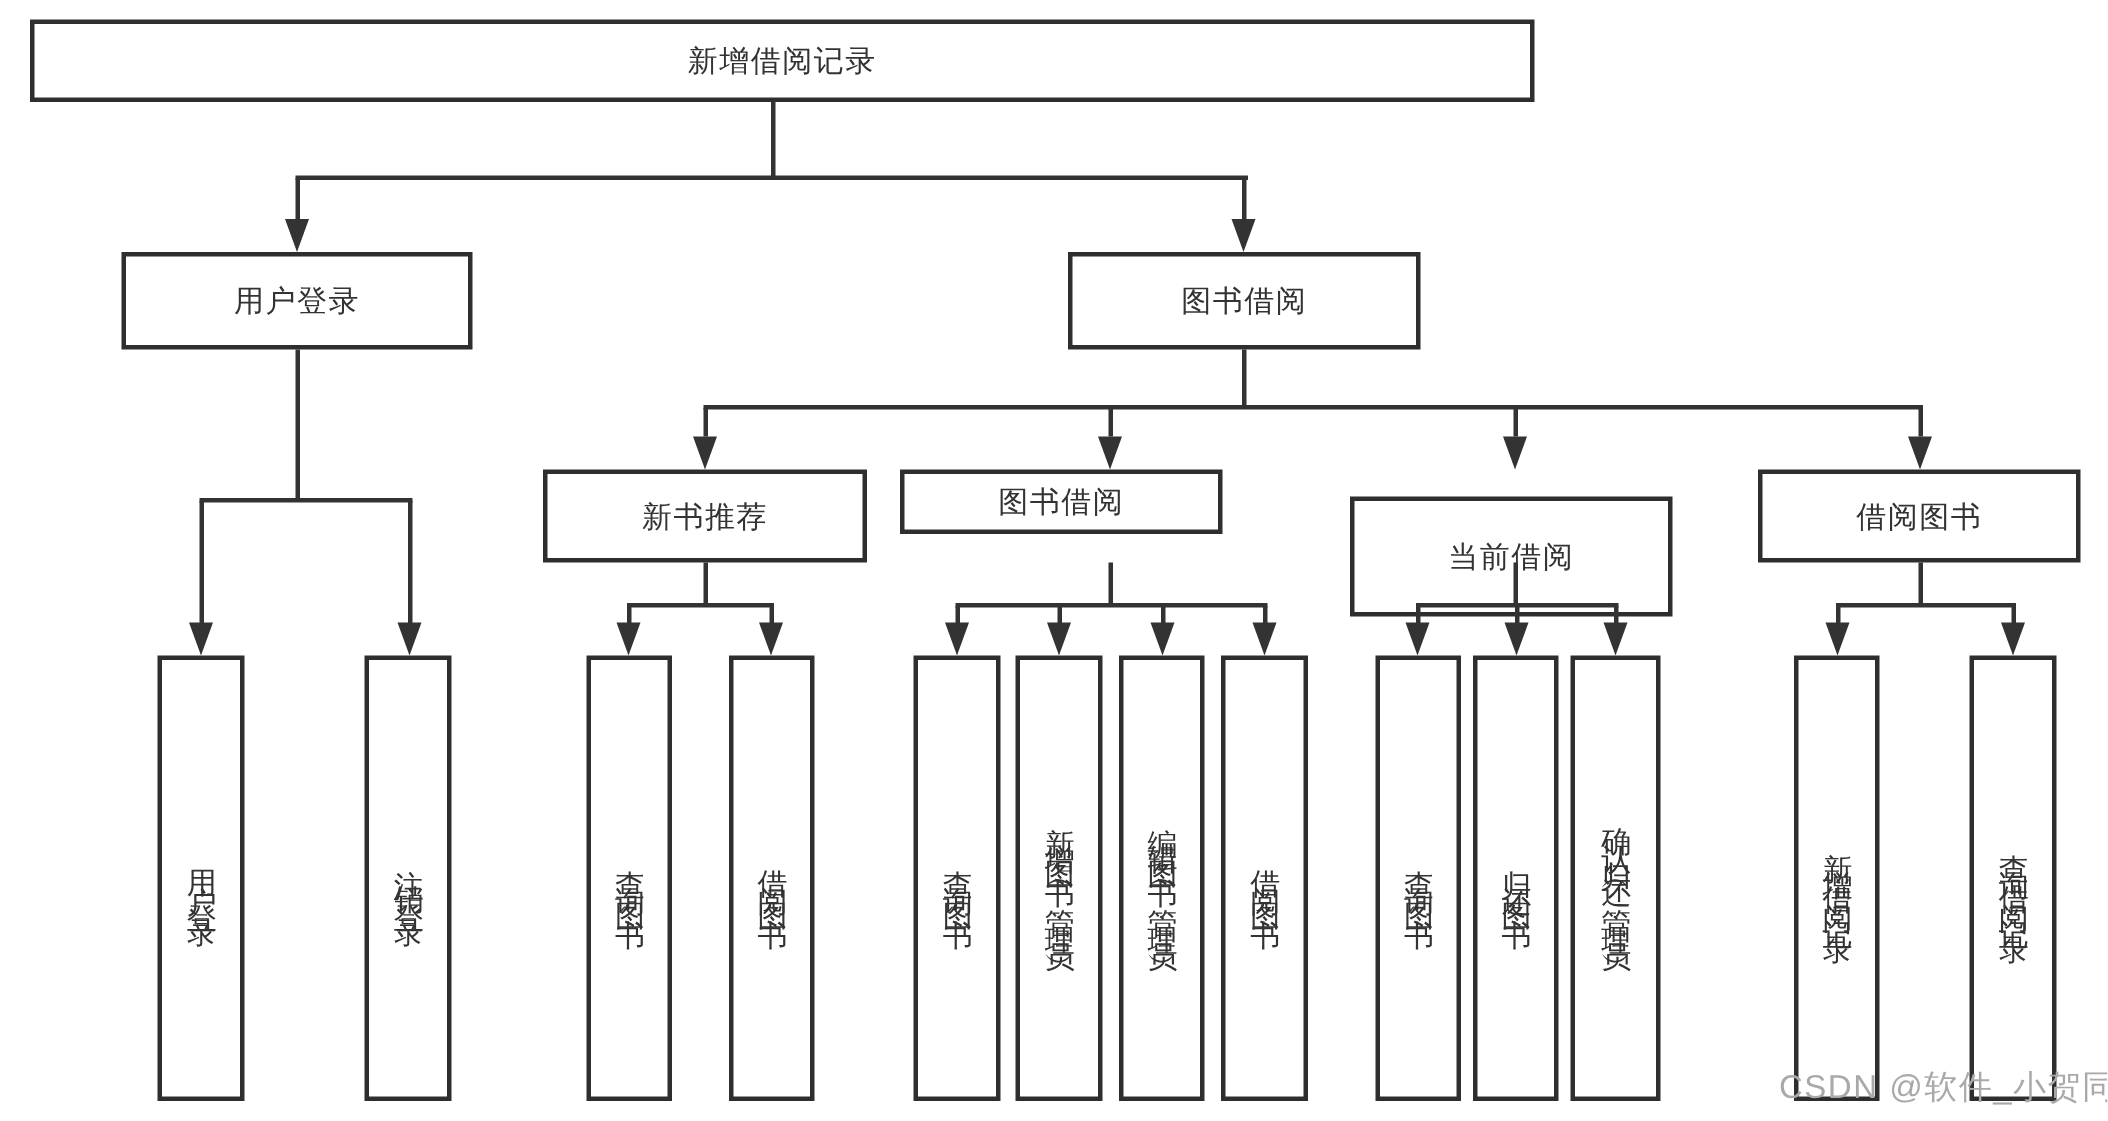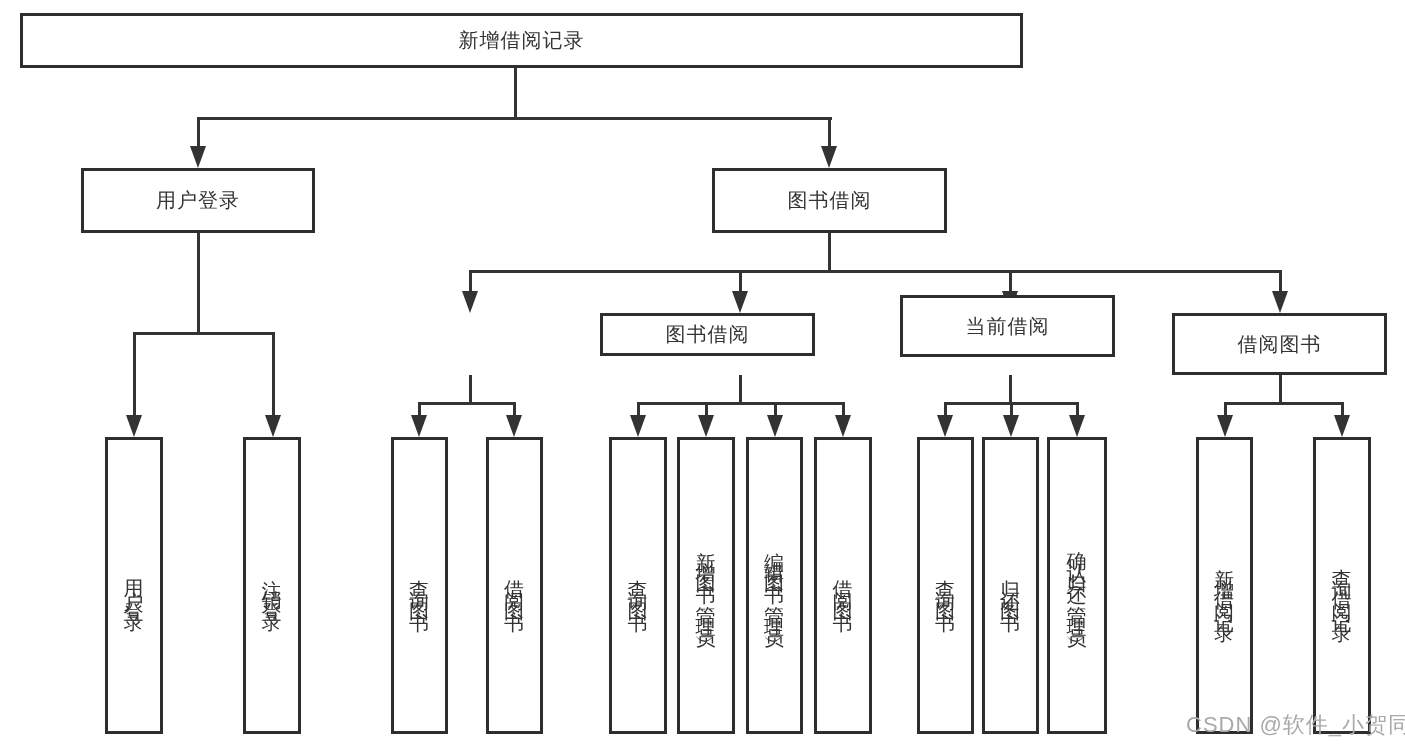--- a/index.html
+++ b/index.html
@@ -61,24 +61,27 @@
   <div class="ln" style="left:469px;top:270px;width:813px;height:3px"></div>
   <div class="ln" style="left:469px;top:272px;width:3px;height:19px"></div>
   <div class="ah" style="left:462px;top:291px"></div>
   <div class="ln" style="left:739px;top:272px;width:3px;height:19px"></div>
   <div class="ah" style="left:732px;top:291px"></div>
   <div class="ln" style="left:1009px;top:272px;width:3px;height:19px"></div>
   <div class="ah" style="left:1002px;top:291px"></div>
   <div class="ln" style="left:1279px;top:272px;width:3px;height:19px"></div>
   <div class="ah" style="left:1272px;top:291px"></div>
 
+  <div class="node" style="left:362px;top:313px;width:216px;height:62px">
+    <span>新书推荐</span>
+  </div>
   <div class="node" style="left:600px;top:313px;width:215px;height:43px">
     <span>图书借阅</span>
   </div>
-  <div class="node" style="left:900px;top:295px;width:215px;height:62px">
+  <div class="node" style="left:900px;top:331px;width:215px;height:80px">
     <span>当前借阅</span>
   </div>
   <div class="node" style="left:1172px;top:313px;width:215px;height:62px">
     <span>借阅图书</span>
   </div>
 
   <div class="ln" style="left:469px;top:375px;width:3px;height:29px"></div>
   <div class="ln" style="left:418px;top:402px;width:98px;height:3px"></div>
   <div class="ln" style="left:418px;top:404px;width:3px;height:13px"></div>
   <div class="ah" style="left:411px;top:415px"></div>

